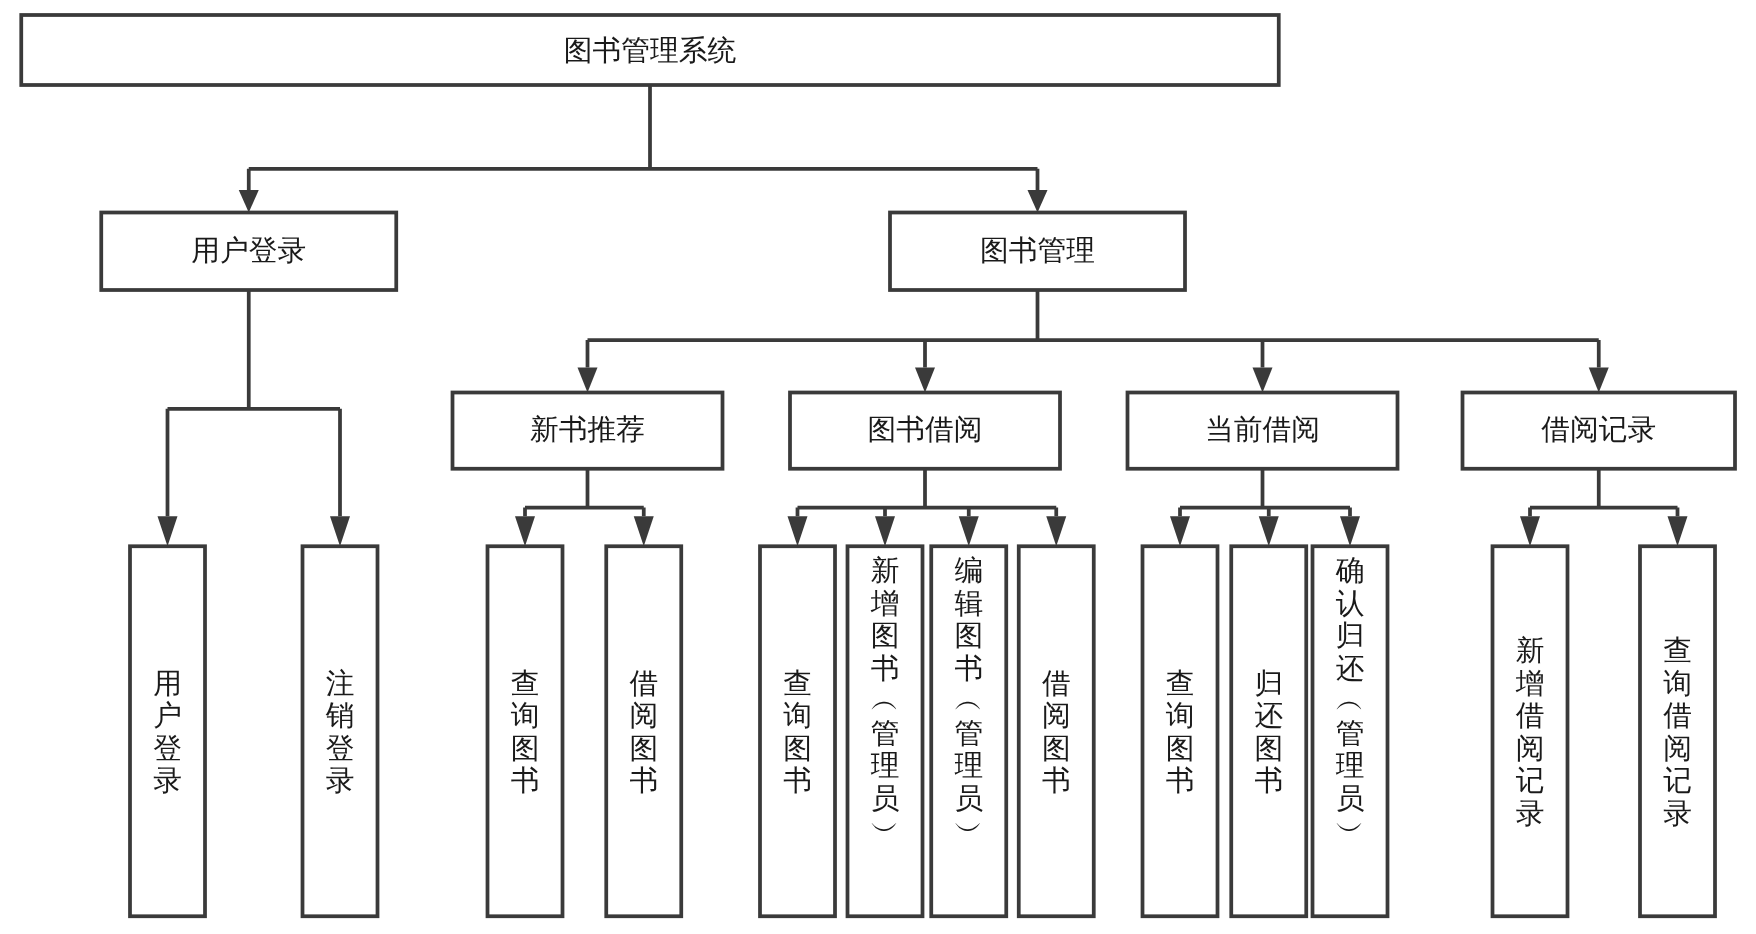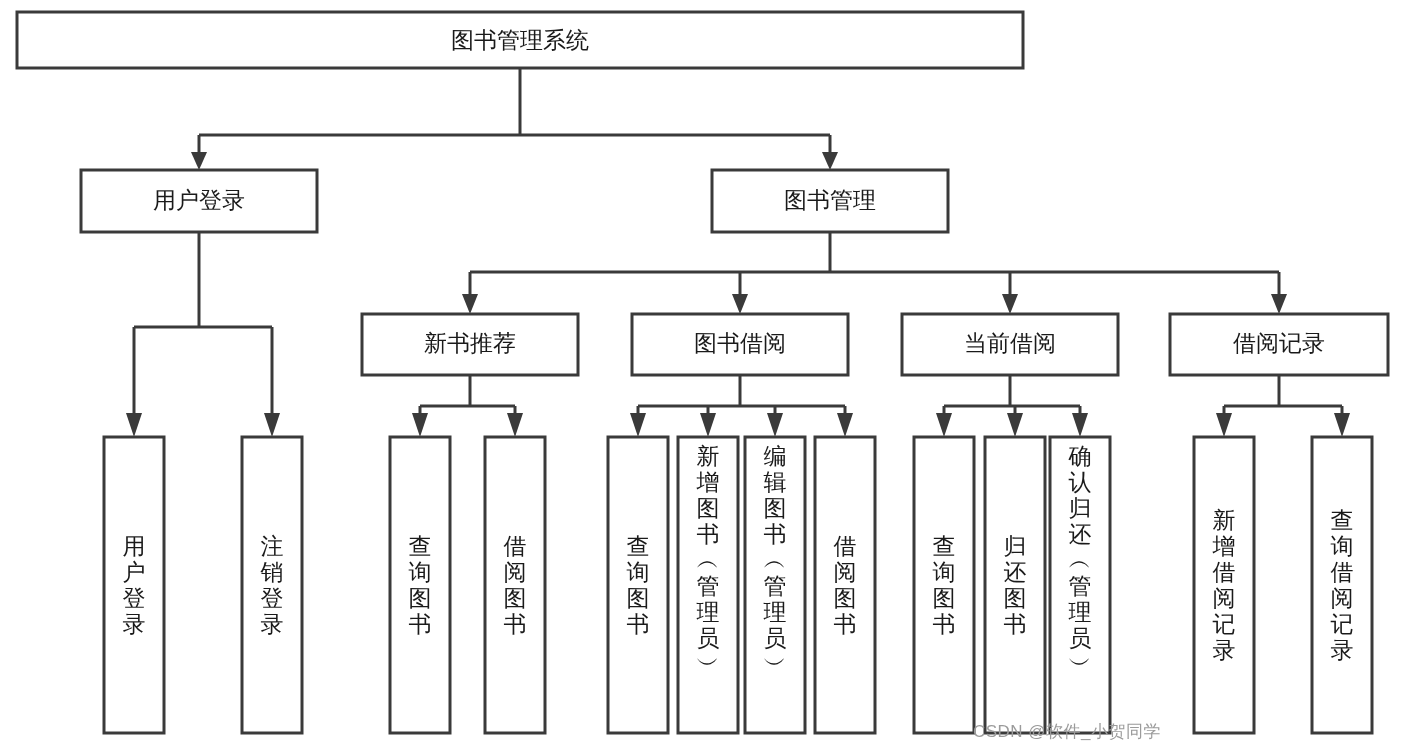--- a/index.html
+++ b/index.html
@@ -197,15 +197,14 @@
   <div class="vert-text-wrap" style="left:745px; top:437px; width:60px; height:296px; justify-content:flex-start; padding-top:6px; box-sizing:border-box;"><span class="vert-char">编</span><span class="vert-char">辑</span><span class="vert-char">图</span><span class="vert-char">书</span><span class="vert-char">︵</span><span class="vert-char">管</span><span class="vert-char">理</span><span class="vert-char">员</span><span class="vert-char">︶</span></div>
   <div class="vert-text-wrap" style="left:815px; top:437px; width:60px; height:296px;"><span class="vert-char">借</span><span class="vert-char">阅</span><span class="vert-char">图</span><span class="vert-char">书</span></div>
 
   <div class="vert-text-wrap" style="left:914px; top:437px; width:60px; height:296px;"><span class="vert-char">查</span><span class="vert-char">询</span><span class="vert-char">图</span><span class="vert-char">书</span></div>
   <div class="vert-text-wrap" style="left:985px; top:437px; width:60px; height:296px;"><span class="vert-char">归</span><span class="vert-char">还</span><span class="vert-char">图</span><span class="vert-char">书</span></div>
   <div class="vert-text-wrap" style="left:1050px; top:437px; width:60px; height:296px; justify-content:flex-start; padding-top:6px; box-sizing:border-box;"><span class="vert-char">确</span><span class="vert-char">认</span><span class="vert-char">归</span><span class="vert-char">还</span><span class="vert-char">︵</span><span class="vert-char">管</span><span class="vert-char">理</span><span class="vert-char">员</span><span class="vert-char">︶</span></div>
 
   <div class="vert-text-wrap" style="left:1194px; top:437px; width:60px; height:296px;"><span class="vert-char">新</span><span class="vert-char">增</span><span class="vert-char">借</span><span class="vert-char">阅</span><span class="vert-char">记</span><span class="vert-char">录</span></div>
   <div class="vert-text-wrap" style="left:1312px; top:437px; width:60px; height:296px;"><span class="vert-char">查</span><span class="vert-char">询</span><span class="vert-char">借</span><span class="vert-char">阅</span><span class="vert-char">记</span><span class="vert-char">录</span></div>
 
-  <div class="watermark">CSDN @软件_小贺同学</div>
 
 </div>
 
 </body></html>

